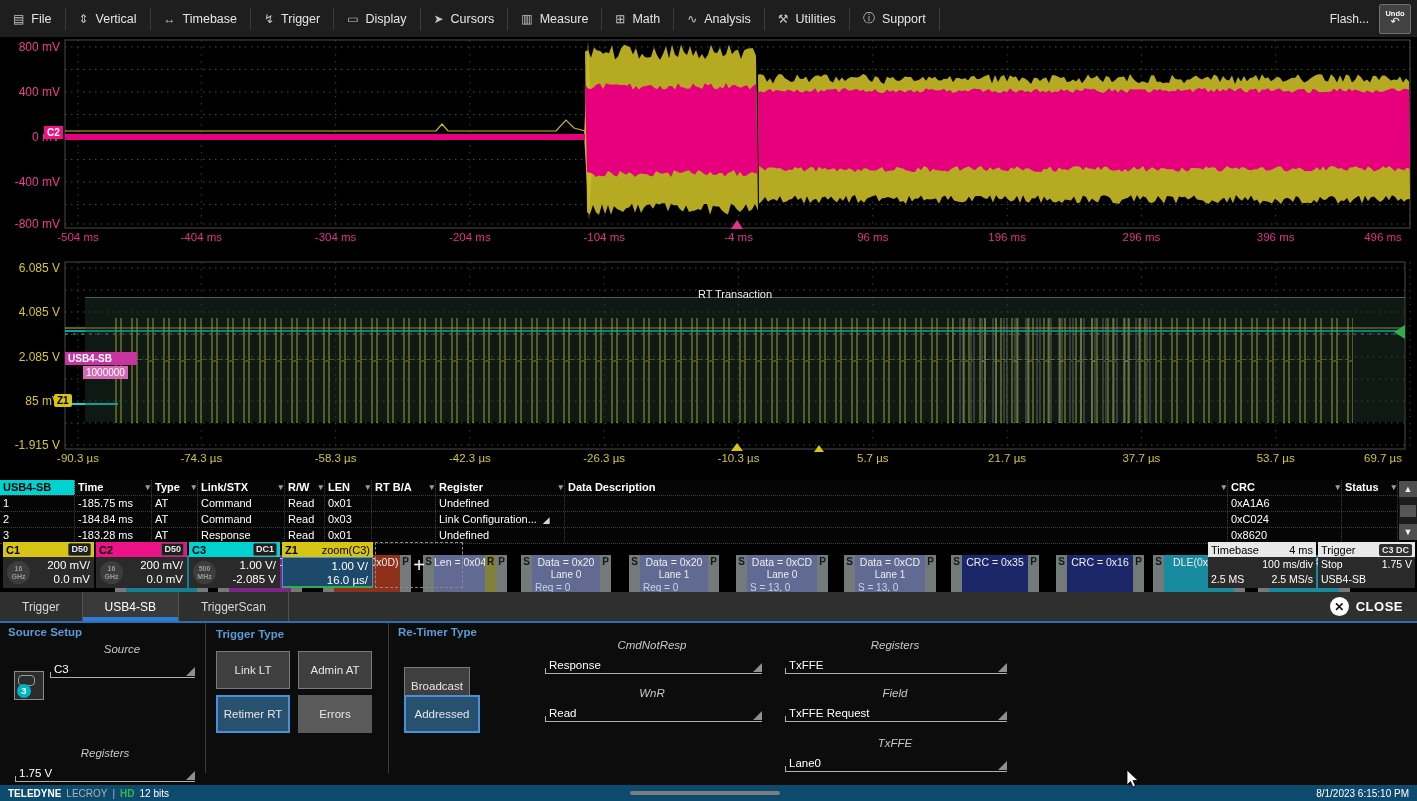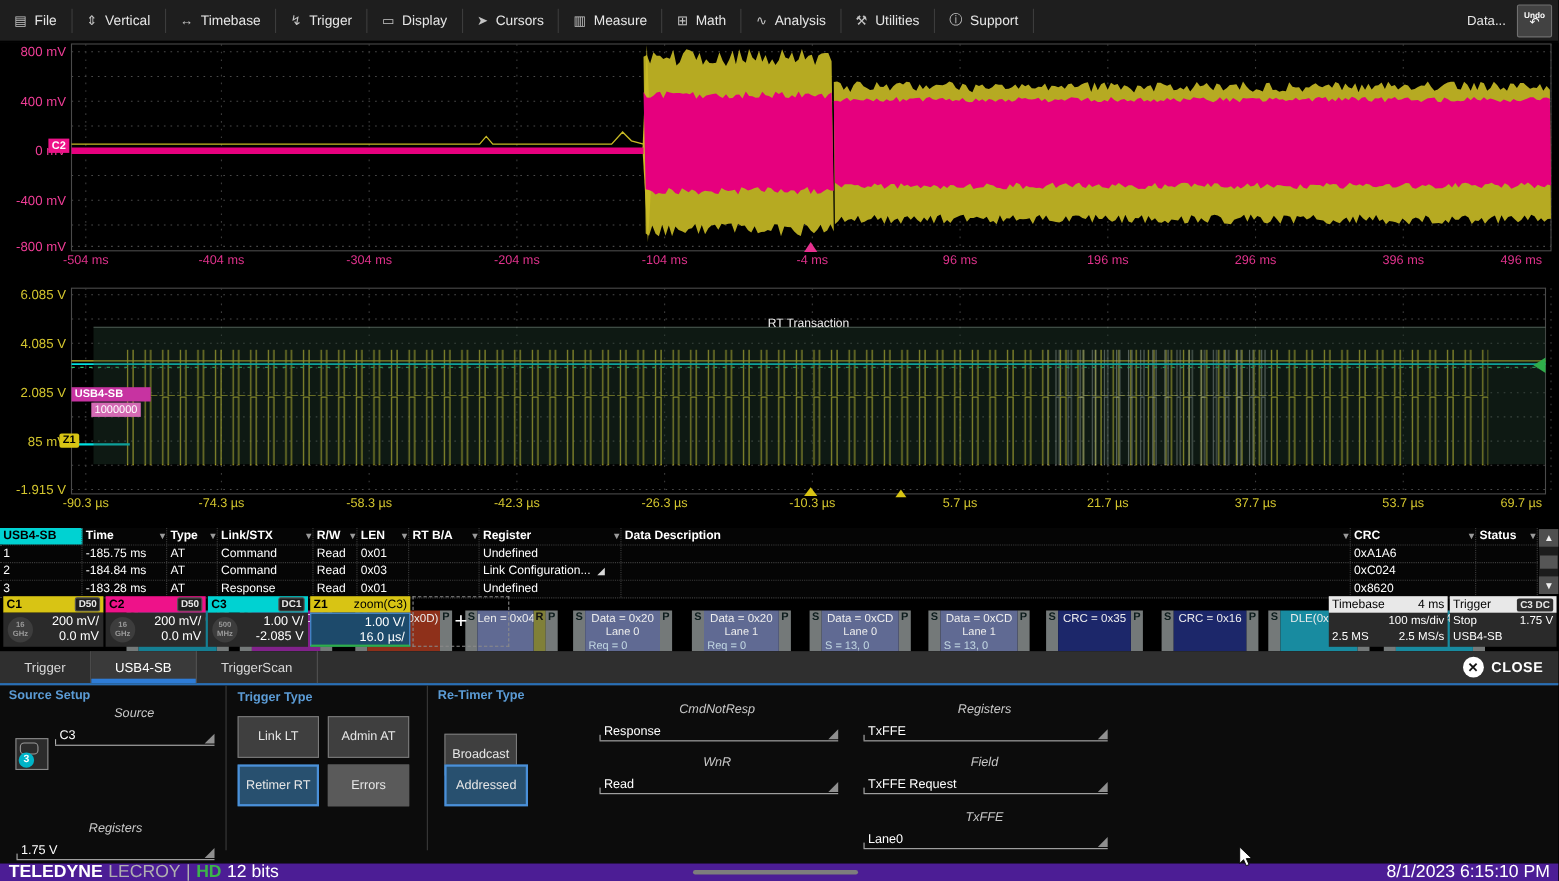--- a/index.html
+++ b/index.html
@@ -109,22 +109,22 @@
   .srcnum{position:absolute;left:2px;bottom:1px;width:14px;height:14px;border-radius:50%;background:#00b4c8;
           color:#fff;font-size:9.5px;font-weight:bold;text-align:center;line-height:14px;}
   .fvbox{position:absolute;left:1030px;top:96px;width:222px;height:38px;border:1.5px solid #4a90d9;
          background:#0a0a0a;box-sizing:border-box;}
   .fvbox .fvl{position:absolute;top:2px;width:100%;text-align:center;font-style:italic;color:#c8c8c8;font-size:11.5px;}
   .fvbox .fv{position:absolute;left:6px;bottom:4px;color:#fff;font-size:11.5px;}
   .fvbox::after{content:'';position:absolute;right:0;bottom:0;width:0;height:0;
                 border-left:10px solid transparent;border-bottom:10px solid #4a90d9;}
 
   
-  .statusbar{position:absolute;left:0;top:785px;width:1417px;height:16px;background:#4c1d95;
-             display:flex;align-items:center;font-size:16px;color:#fff;}
+  .statusbar{position:absolute;left:0;top:785px;width:1417px;height:16px;background:#0c4a6e;
+             display:flex;align-items:center;font-size:10px;color:#fff;}
   .sb-brand{padding-left:8px;display:flex;gap:5px;align-items:center;}
   .sb-bar{position:absolute;left:630px;top:6px;width:150px;height:4px;background:#7d7d7d;border-radius:2px;}
   .sb-time{margin-left:auto;padding-right:8px;}
   .g{color:#3cb54a;font-weight:bold;}
   .dim{color:#b0b0b0;}
 
   .cursor{position:absolute;pointer-events:none;}
 </style>
 </head>
 <body>
@@ -172,21 +172,21 @@
         <div class="mitem">
           <span class="mi">⚒</span>
           <span>Utilities</span>
         </div>
         <div class="mitem">
           <span class="mi">ⓘ</span>
           <span>Support</span>
         </div>
       </div>
     <div class="mright">
-      <span>Data...</span>
+      <span>Flash...</span>
       <div class="undo">
         <span class="ul">Undo</span>
         <span class="ua">↶</span>
       </div>
     </div>
   </div>
 
   <div class="plot" style="top:38px;height:192px;">
     <svg id="p1svg" width="1417" height="192">
         <rect x="65" y="2" width="1345" height="188" fill="none" stroke="#4a4a4a" stroke-width="1"></rect>

